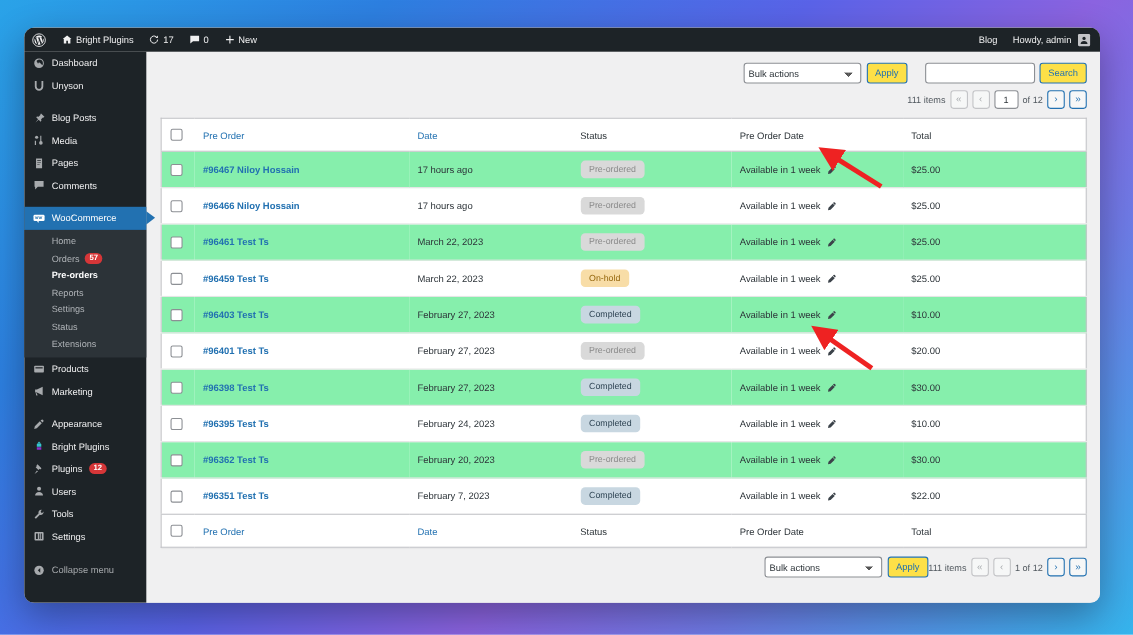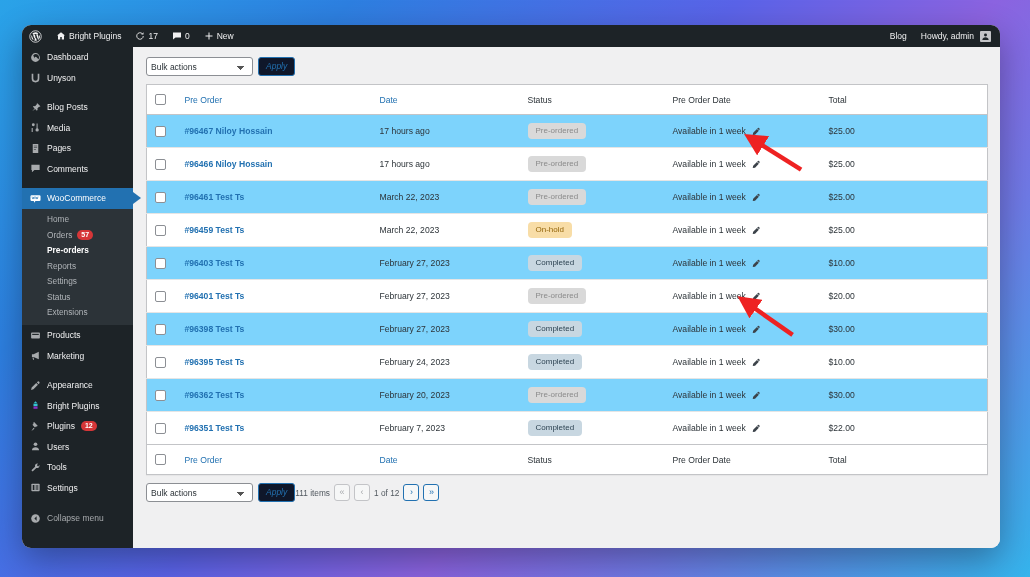--- a/index.html
+++ b/index.html
@@ -69,35 +69,35 @@
   .count-badge {
     background: #d63638; color: #fff; border-radius: 7px;
     font-size: 7px; font-weight: bold; padding: 0 4px; line-height: 10px;
     min-width: 14px; text-align: center; display:inline-block;
   }
   #collapse { margin-top: 10px; }
   
   #content { flex: 1; background: #f0f0f1; padding: 10px 12px 0 13px; overflow: hidden; position: relative; }
   #page-title { font-size: 14.5px; font-weight: normal; color: #1d2327; margin: 7px 0 14px 3px; letter-spacing: .1px; }
   
-  .tablenav { display: flex; align-items: flex-start; justify-content: flex-start; }
+  .tablenav { display: flex; align-items: flex-start; justify-content: flex-end; }
   .tn-left { display: flex; align-items: center; gap: 5px; }
   select.bulk {
     width: 107px; height: 19px; font-size: 8.5px; padding: 0 4px;
     border: 1px solid #8c8f94; border-radius: 3px; background: #fff; color: #2c3338;
     font-family: "Liberation Sans", sans-serif; appearance: none;
     background-image: linear-gradient(45deg,transparent 50%,#555 50%),linear-gradient(135deg,#555 50%,transparent 50%);
     background-position: calc(100% - 11px) 8px, calc(100% - 7px) 8px;
     background-size: 4px 4px, 4px 4px; background-repeat: no-repeat;
   }
   .btn {
     height: 19px; font-size: 8.5px; padding: 0 7px;
     border: 1px solid #2271b1; border-radius: 3px;
-    background: #0f172a; color: #2271b1; line-height: 17px;
-    font-family: "Liberation Sans", sans-serif; cursor: pointer; font-style: italic;
+    background: #fde047; color: #2271b1; line-height: 17px;
+    font-family: "Liberation Sans", sans-serif; cursor: pointer;
   }
   .tn-right { display: flex; flex-direction: column; align-items: flex-end; gap: 6px; }
   .search-row { display: flex; gap: 4px; }
   .search-row input {
     width: 100px; height: 19px; font-size: 8.5px; padding: 0 5px;
     border: 1px solid #8c8f94; border-radius: 3px; background: #fff;
     font-family: "Liberation Sans", sans-serif;
   }
   .pager { display: flex; align-items: center; gap: 4px; font-size: 8.3px; color: #50575e; }
   .pg-btn {
@@ -123,21 +123,21 @@
   }
   table.wp-list thead th, table.wp-list tfoot th { height: 30px; }
   .col-cb { width: 30px; }
   .col-order { width: 195px; }
   .col-date { width: 148px; margin-top: 22px; }
   .col-status { width: 145px; }
   .col-pod { width: 156px; }
   .col-total { width: auto; }
   th.sortable a, .link { color: #2271b1; text-decoration: none; }
   .order-link { color: #2271b1; font-weight: bold; font-size: 8.6px; text-decoration: none; }
-  tbody tr.alt { background: #7dd3fc; }
+  tbody tr.alt { background: #86efac; }
   tbody tr { border-top: 1px solid #e5e5e5; }
   thead tr { border-bottom: 1px solid #c3c4c7; }
   tfoot tr { border-top: 1px solid #c3c4c7; }
   .cb {
     width: 11px; height: 11px; border: 1px solid #8c8f94;
     border-radius: 2px; background: #fff; display: block;
   }
   .badge {
     display: inline-block; border-radius: 4px; font-size: 8px;
     padding: 4px 8px; line-height: 1; white-space: nowrap;
@@ -399,20 +399,35 @@
     <main id="content">
 
 
       <div class="tablenav">
         <div class="tn-left">
           <select class="bulk">
             <option>Bulk actions</option>
           </select>
           <button class="btn">Apply</button>
         </div>
+        <div class="tn-right">
+          <div class="search-row">
+            <input type="text" placeholder="" style="">
+            <button class="btn">Search</button>
+          </div>
+          <div class="pager">
+            <span>111 items</span>
+            <span class="pg-btn">«</span>
+            <span class="pg-btn">‹</span>
+            <input class="pg-input" value="1" style="">
+            <span>of 12</span>
+            <span class="pg-btn on">›</span>
+            <span class="pg-btn on">»</span>
+          </div>
+        </div>
       </div>
 
       <table class="wp-list">
         <thead>
           <tr>
             <th class="col-cb">
               <span class="cb"></span>
             </th>
             <th class="col-order sortable">
               <span class="link">Pre Order</span>

